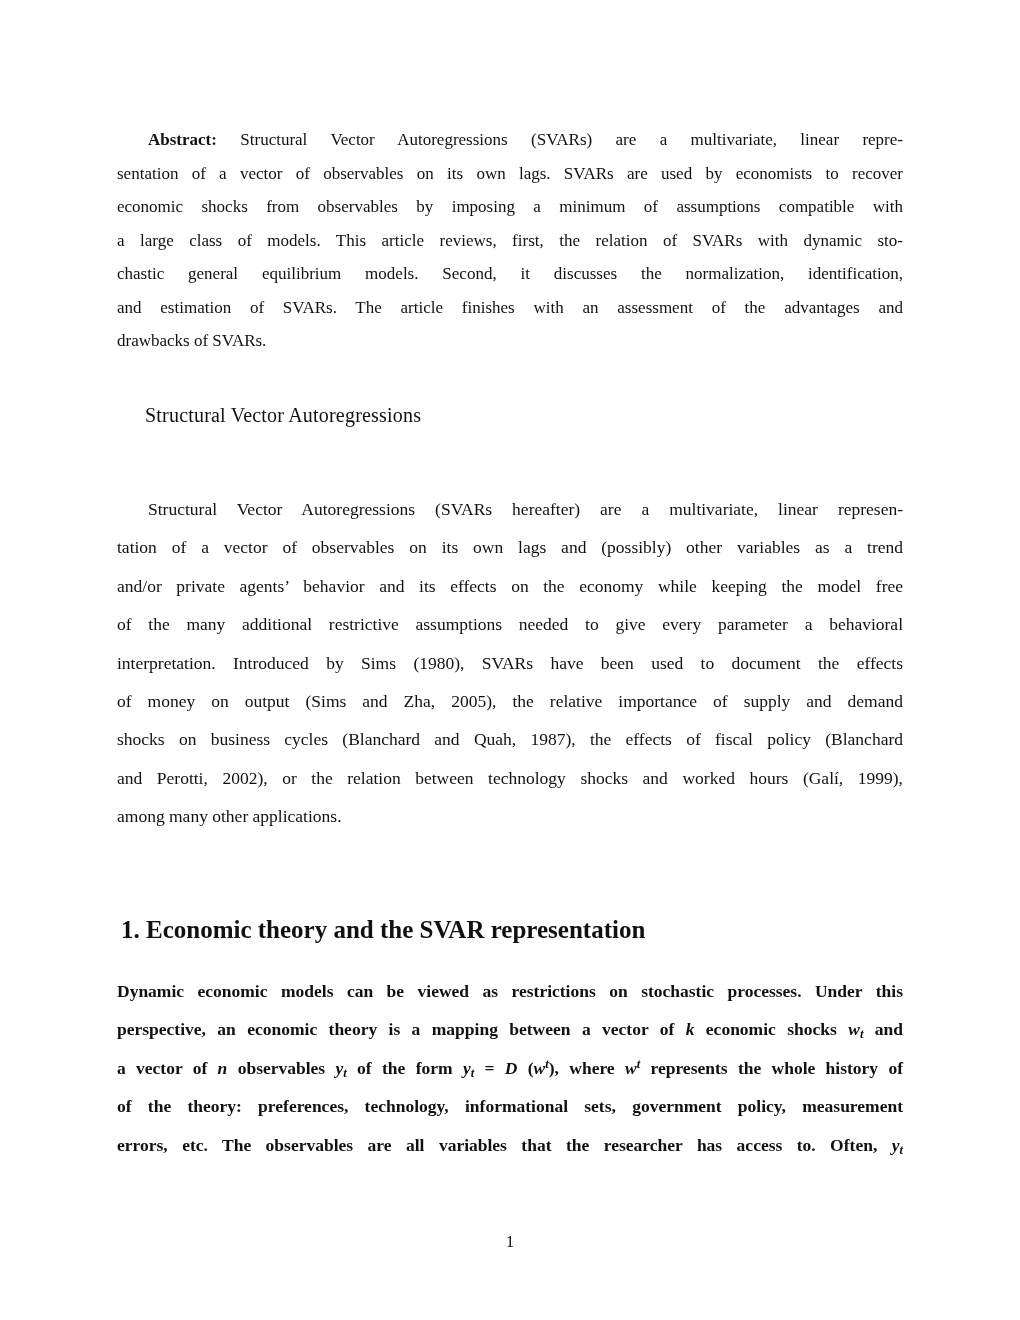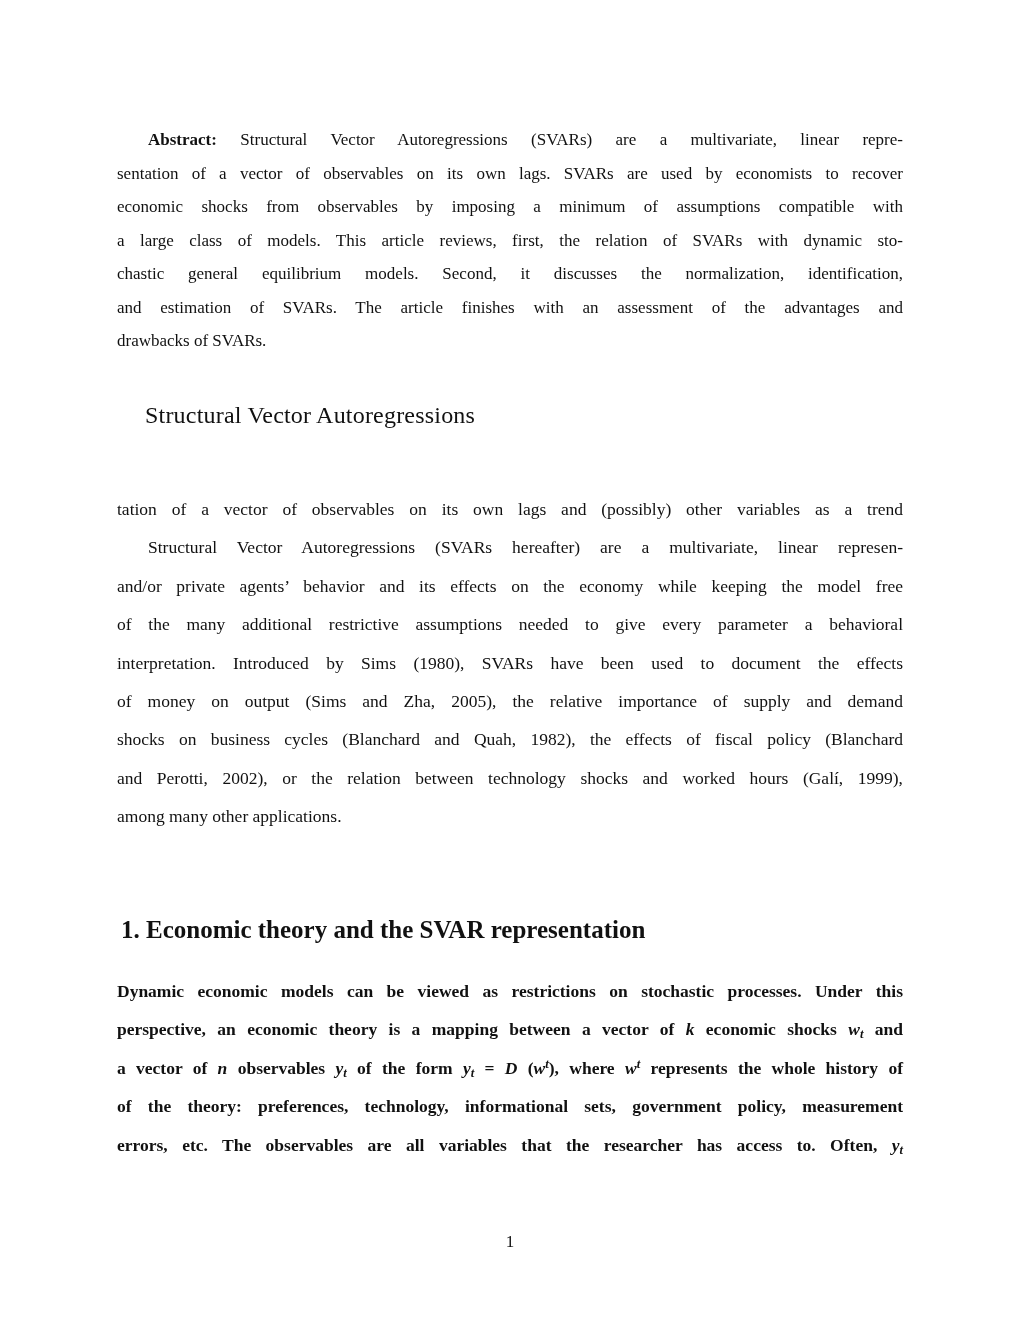--- a/index.html
+++ b/index.html
@@ -48,21 +48,21 @@
   .justify-all .line.last {
     text-align-last: justify;
   }
   .indent-first .line.first {
     text-indent: 31px;
   }
   .paper-title {
     position: absolute;
     left: 145px;
     top: 398px;
-    font-size: 24px;
+    font-size: 20px;
     line-height: 34px;
     font-weight: normal;
     margin: 0;
     letter-spacing: 0.2px;
   }
   .section-heading {
     position: absolute;
     left: 121px;
     top: 914px;
     font-size: 25px;
@@ -96,27 +96,27 @@
       <div class="line">economic shocks from observables by imposing a minimum of assumptions compatible with</div>
       <div class="line">a large class of models. This article reviews, first, the relation of SVARs with dynamic sto-</div>
       <div class="line">chastic general equilibrium models.  Second, it discusses the normalization, identification,</div>
       <div class="line">and estimation of SVARs.  The article finishes with an assessment of the advantages and</div>
       <div class="line last">drawbacks of SVARs.</div>
     </div>
 
   <h1 class="paper-title">Structural Vector Autoregressions</h1>
 
   <div class="textblock intro indent-first">
+      <div class="line first">Structural Vector Autoregressions (SVARs hereafter) are a multivariate, linear represen-</div>
       <div class="line">tation of a vector of observables on its own lags and (possibly) other variables as a trend</div>
-      <div class="line first">Structural Vector Autoregressions (SVARs hereafter) are a multivariate, linear represen-</div>
       <div class="line">and/or private agents’ behavior and its effects on the economy while keeping the model free</div>
       <div class="line">of the many additional restrictive assumptions needed to give every parameter a behavioral</div>
       <div class="line">interpretation.  Introduced by Sims (1980), SVARs have been used to document the effects</div>
       <div class="line">of money on output (Sims and Zha, 2005), the relative importance of supply and demand</div>
-      <div class="line">shocks on business cycles (Blanchard and Quah, 1982), the effects of fiscal policy (Blanchard</div>
+      <div class="line">shocks on business cycles (Blanchard and Quah, 1987), the effects of fiscal policy (Blanchard</div>
       <div class="line">and Perotti, 2002), or the relation between technology shocks and worked hours (Galí, 1999),</div>
       <div class="line last">among many other applications.</div>
     </div>
 
   <h2 class="section-heading">1. Economic theory and the SVAR representation</h2>
 
   <div class="textblock body2 justify-all">
       <div class="line first">Dynamic economic models can be viewed as restrictions on stochastic processes.  Under this</div>
       <div class="line">perspective, an economic theory is a mapping between a vector of <i>k</i> economic shocks <i>w<sub>t</sub></i> and</div>
       <div class="line">a vector of <i>n</i> observables <i>y<sub>t</sub></i> of the form <i>y<sub>t</sub></i> = <i>D</i> (<i>w<sup>t</sup></i>), where <i>w<sup>t</sup></i> represents the whole history of</div>

